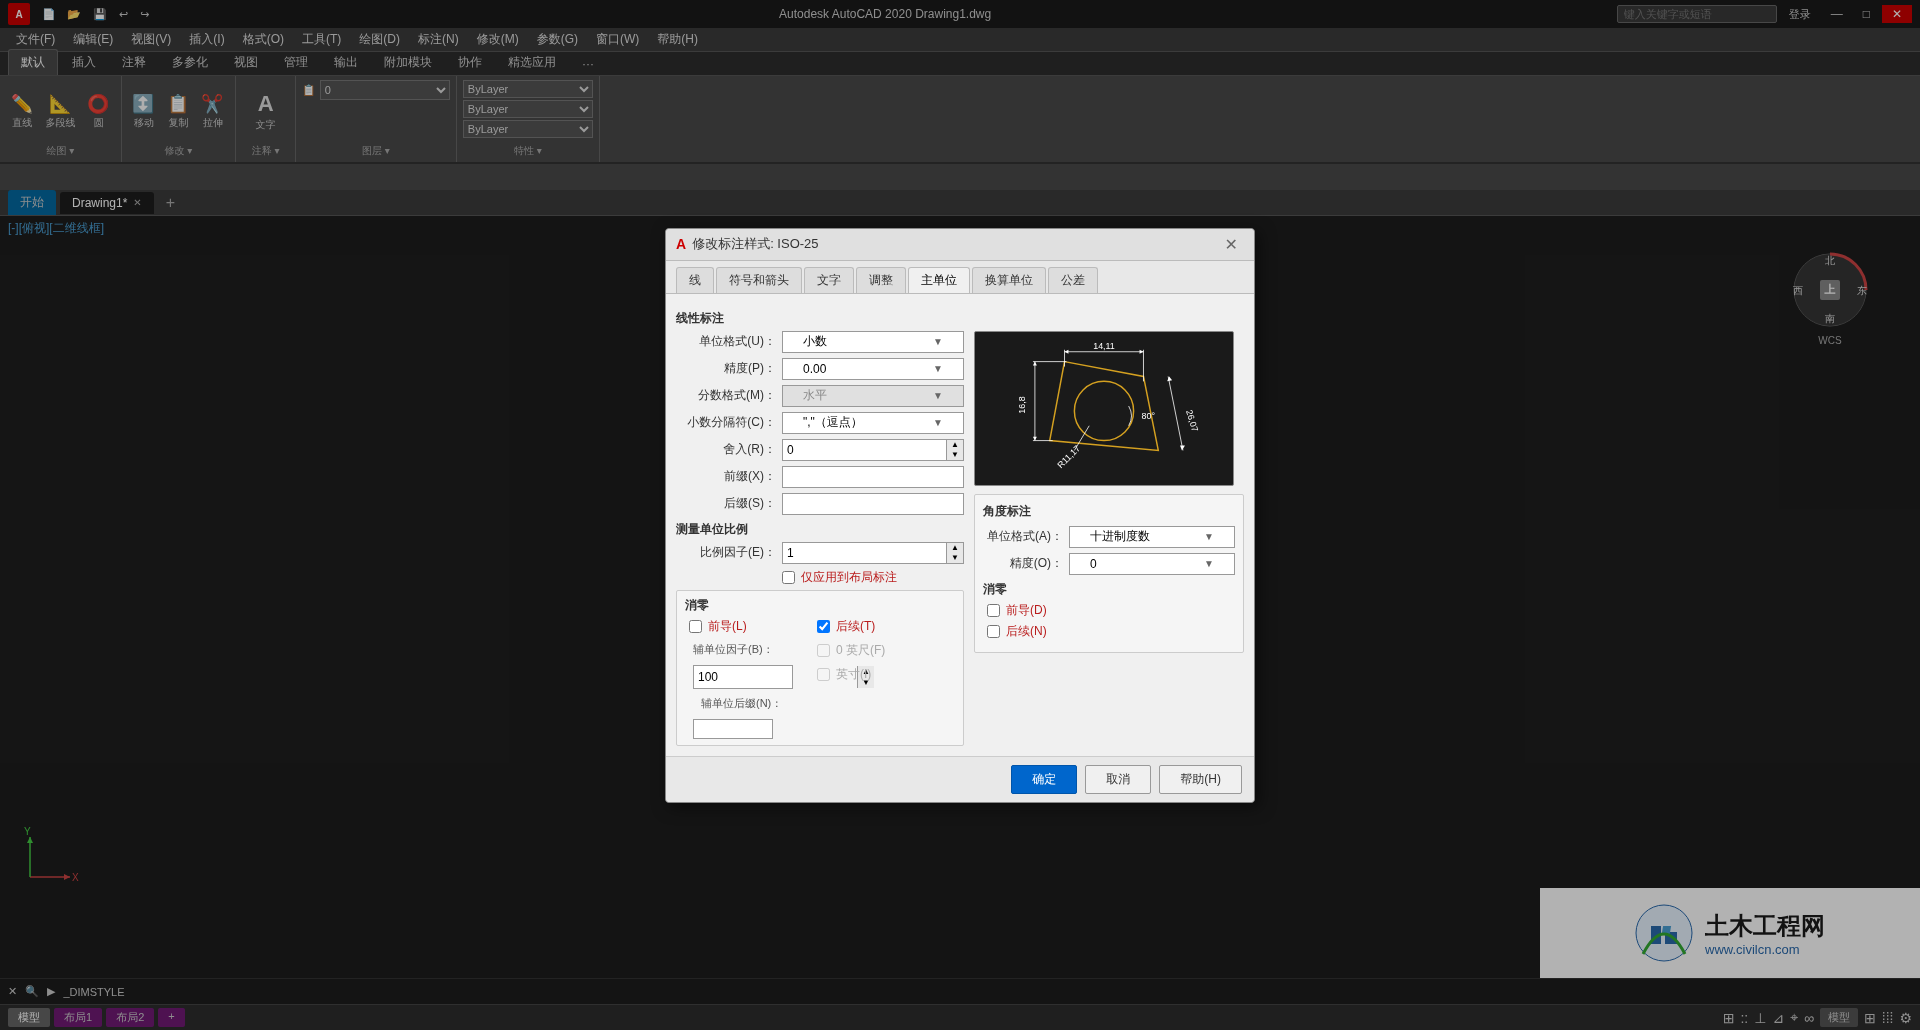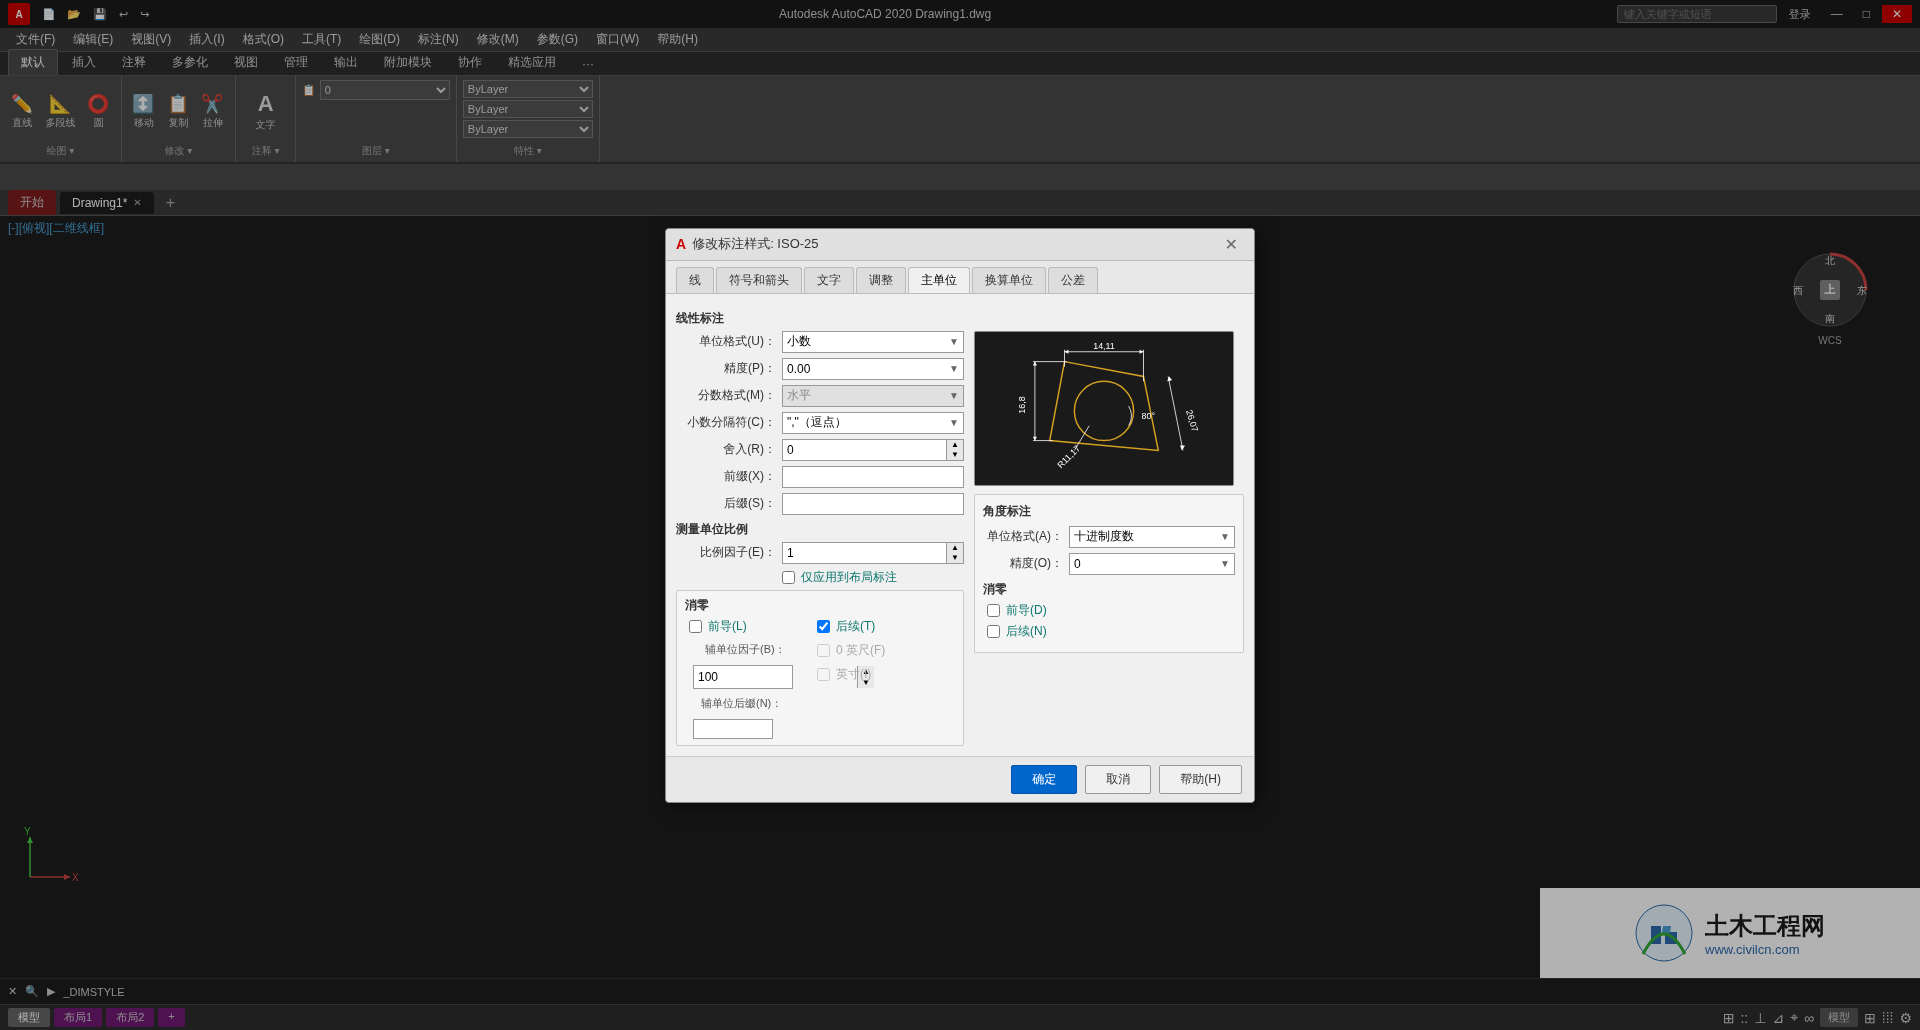--- a/index.html
+++ b/index.html
@@ -102,21 +102,21 @@
     
     #drawing-area {
       background: #1e1e1e;
       position: absolute;
       top: 162px;
       left: 0; right: 0; bottom: 40px;
       overflow: hidden;
     }
     .draw-tab {
       padding: 4px 12px; color: #ccc; cursor: pointer; font-size: 12px;
-      background: #7f1d1d; border-radius: 3px 3px 0 0; margin-right: 2px;
+      background: #0369a1; border-radius: 3px 3px 0 0; margin-right: 2px;
       display: flex; align-items: center; gap: 6px;
     }
     .draw-tab.active { background: #1e1e1e; color: white; }
     .draw-tab .close-x { color: #aaa; font-size: 10px; cursor: pointer; }
     .draw-tab-add { padding: 4px 8px; color: #aaa; cursor: pointer; font-size: 16px; }
 
     
     #compass {
       position: absolute;
       right: 40px;
@@ -273,21 +273,21 @@
       padding: 1px 4px;
       font-size: 12px;
       display: flex;
       align-items: center;
     }
     .form-select {
       flex: 1;
       height: 22px;
       border: 1px solid #999;
       background: white;
-      padding: 1px 4px;
+      padding: 1px 20px;
       font-size: 12px;
       display: flex;
       align-items: center;
       justify-content: space-between;
       cursor: pointer;
     }
     .form-select .arrow { color: #666; font-size: 10px; }
     .form-input-spinner {
       display: flex;
       height: 22px;
@@ -307,21 +307,21 @@
       background: #e0e0e0;
     }
     .checkbox-row {
       display: flex;
       align-items: center;
       gap: 6px;
       margin-bottom: 4px;
       padding-left: 4px;
     }
     .checkbox-row input[type=checkbox] { cursor: pointer; }
-    .checkbox-row label { font-size: 12px; color: #0f766e; cursor: pointer; }
+    .checkbox-row label { font-size: 12px; color: #b91c1c; cursor: pointer; }
 
     
     .sub-section {
       border: 1px solid #ccc;
       padding: 6px 8px;
       margin-top: 4px;
       border-radius: 2px;
       background: #f5f5f5;
     }
     .sub-section-title {
@@ -722,21 +722,21 @@
         </div>
 
         <div class="sub-section">
           <div class="sub-section-title">消零</div>
           <div class="sub-cols">
             <div class="sub-col">
               <div class="checkbox-row">
                 <input type="checkbox" id="chk-leading" style="">
                 <label for="chk-leading">前导(L)</label>
               </div>
-              <div class="form-row" style="margin-left:20px;">
+              <div class="form-row" style="margin-left:8px;">
                 <label style="font-size:11px;color:#555;white-space:nowrap;">辅单位因子(B)：</label>
               </div>
               <div class="form-input-spinner" style="width:100px;margin-left:8px;margin-bottom:4px;justify-content:space-between;">
                 <input class="spin-val" type="text" value="100" style="">
                 <div class="spin-btns">
                   <button class="spin-btn">▲</button>
                   <button class="spin-btn">▼</button>
                 </div>
               </div>
               <div class="form-row" style="margin-left:16px;">

